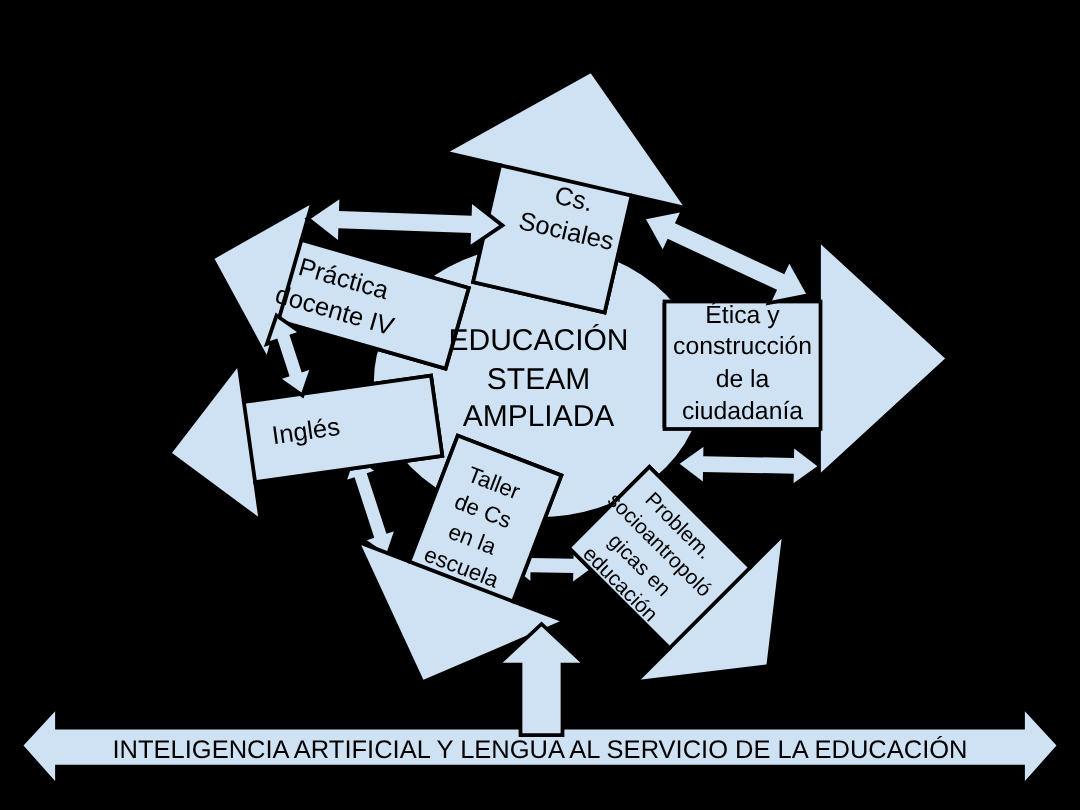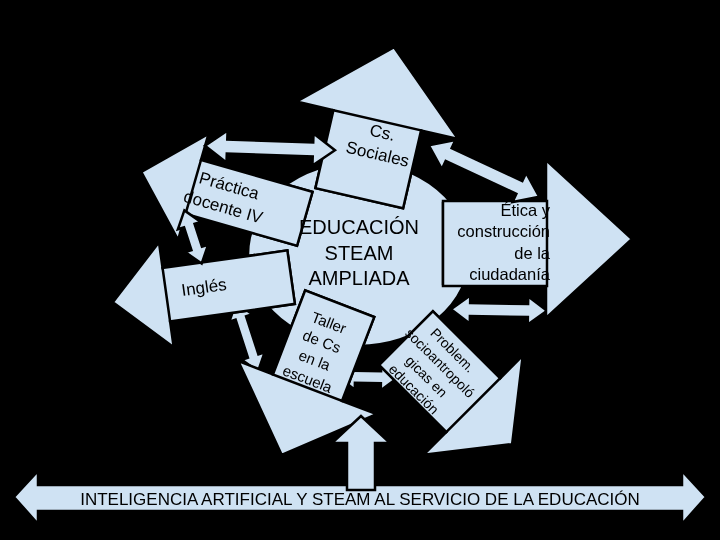--- a/index.html
+++ b/index.html
@@ -99,20 +99,20 @@
   <div class="label" style="left:258px; top:311px; width:120px; font-size:15px; line-height:1.34; transform:rotate(21deg);">Taller
 de Cs
 en la
 escuela</div>
 
   <div class="label" style="left:373px; top:333px; width:120px; font-size:14px; line-height:1.32; transform:rotate(45deg);">Problem.
 socioantropoló
 gicas en
 educación</div>
 
-  <div class="label" style="left:410px; top:200px; width:140px; font-size:16.5px; line-height:1.29;text-align:right;">Ética y
+  <div class="label" style="left:425px; top:200px; width:140px; font-size:16.5px; line-height:1.29;">Ética y
 construcción
 de la
 ciudadanía</div>
 
-  <div class="label" style="left:10px; top:489px; width:700px; font-size:17px; white-space:nowrap;">INTELIGENCIA ARTIFICIAL Y STEAM AL SERVICIO DE LA EDUCACIÓN</div>
+  <div class="label" style="left:10px; top:489px; width:700px; font-size:17px; white-space:nowrap;">INTELIGENCIA ARTIFICIAL Y LENGUA AL SERVICIO DE LA EDUCACIÓN</div>
 
 </div>
 
 </body></html>

